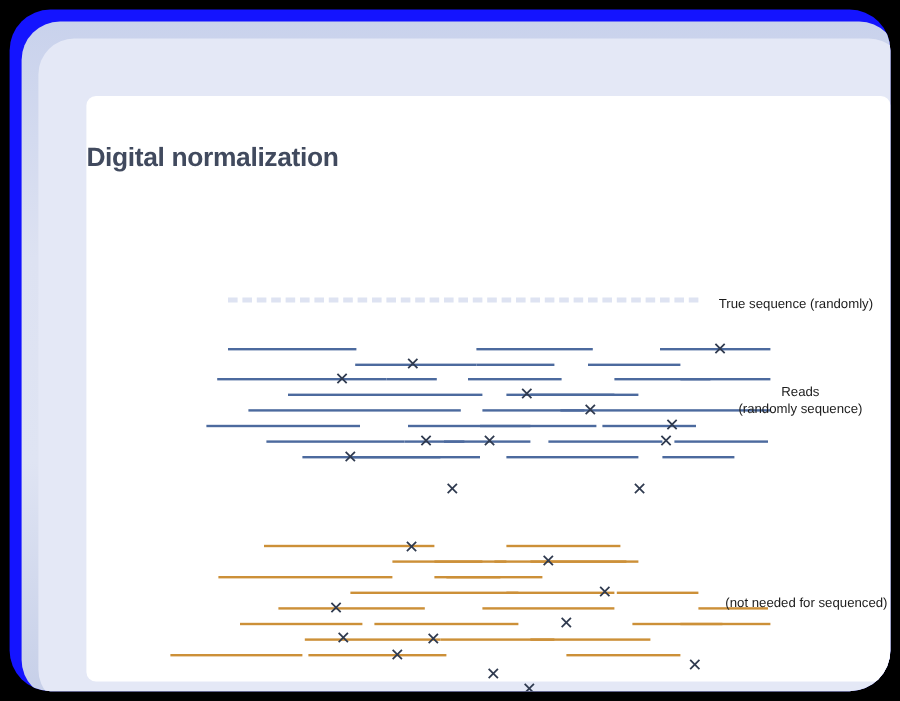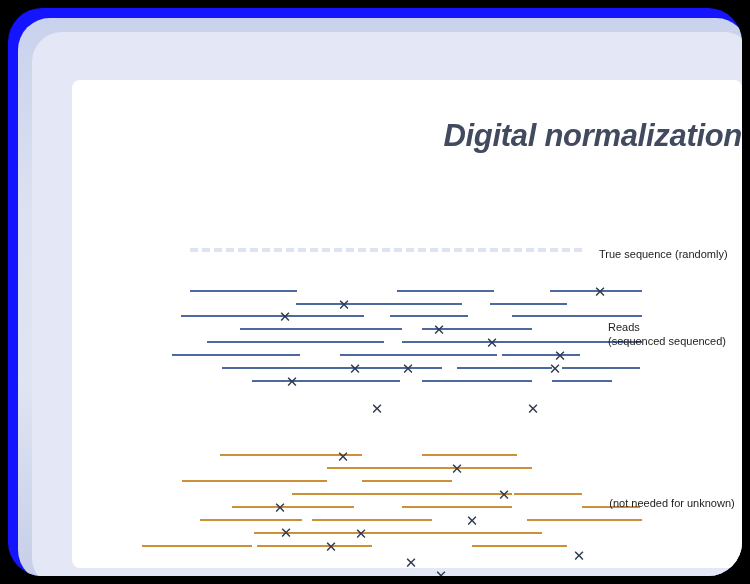--- a/index.html
+++ b/index.html
@@ -63,26 +63,25 @@
   
   .slide {
     position: absolute;
     inset: 0;
   }
   .slide-title {
     position: absolute;
     left: 0;
     right: 0;
     top: 38px;
-    text-align: right;
-    font-size: 31px;
+    text-align: left;
+    font-size: 22px;
     font-weight: bold;
     color: #414a5e;
     letter-spacing: -0.3px;
-    font-style: italic;
   }
 
   
   .diagram {
     position: absolute;
     left: 0;
     top: 0;
     width: 670px;
     height: 488px;
   }
@@ -112,21 +111,21 @@
   
   .anno {
     position: absolute;
     color: #1c1c1c;
     font-size: 11px;
     line-height: 14px;
     white-space: nowrap;
   }
   .anno.left-align { text-align: left; }
   .anno.center-align {
-    text-align: left;
+    text-align: center;
     transform: translateX(-50%);
   }
 </style>
 </head>
 <body>
 
 <div id="screen">
   <div class="frame-outer">
     <div class="frame-bezel">
       <div class="frame-bezel-inner">
@@ -216,24 +215,24 @@
                 <div class="xmark" style="left: 339px; top: 482px; color: rgb(47, 58, 79);">✕</div>
                 <div class="xmark" style="left: 369px; top: 495px; color: rgb(47, 58, 79);">✕</div>
                 <div class="xmark" style="left: 507px; top: 475px; color: rgb(47, 58, 79);">✕</div>
                 <div class="xmark" style="left: 289px; top: 453px; color: rgb(47, 58, 79);">✕</div>
                 <div class="xmark" style="left: 259px; top: 466px; color: rgb(47, 58, 79);">✕</div>
                 <div class="anno left-align" style="left: 527px; top: 167px;">
                   <div>True sequence (randomly)</div>
                 </div>
                 <div class="anno center-align" style="left: 595px; top: 240px;">
                   <div>Reads</div>
-                  <div>(sequenced sequenced)</div>
+                  <div>(randomly sequence)</div>
                 </div>
                 <div class="anno center-align" style="left: 600px; top: 416px;">
-                  <div>(not needed for unknown)</div>
+                  <div>(not needed for sequenced)</div>
                 </div>
               </div>
 
           </div>
         </div>
 
       </div>
     </div>
   </div>
 </div>

